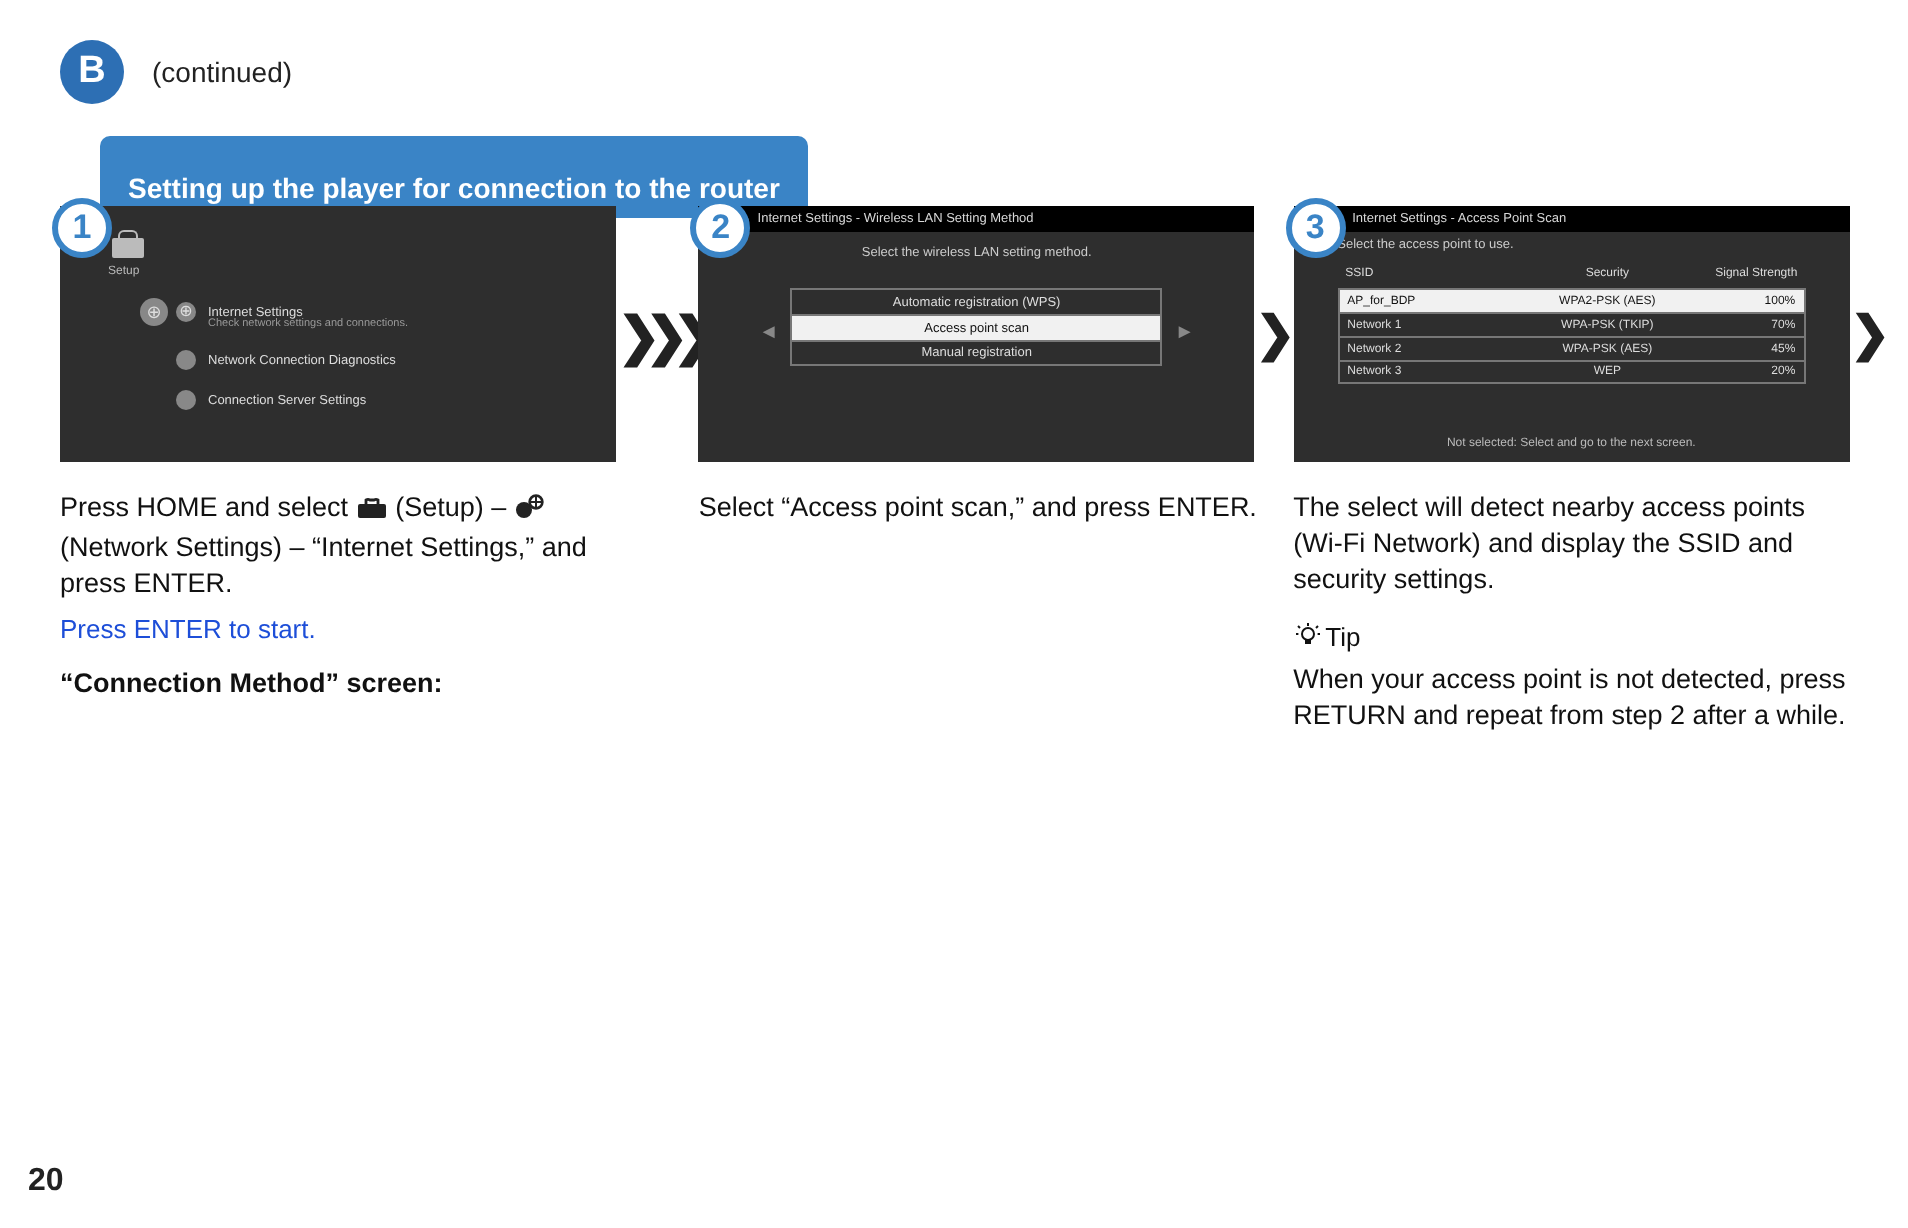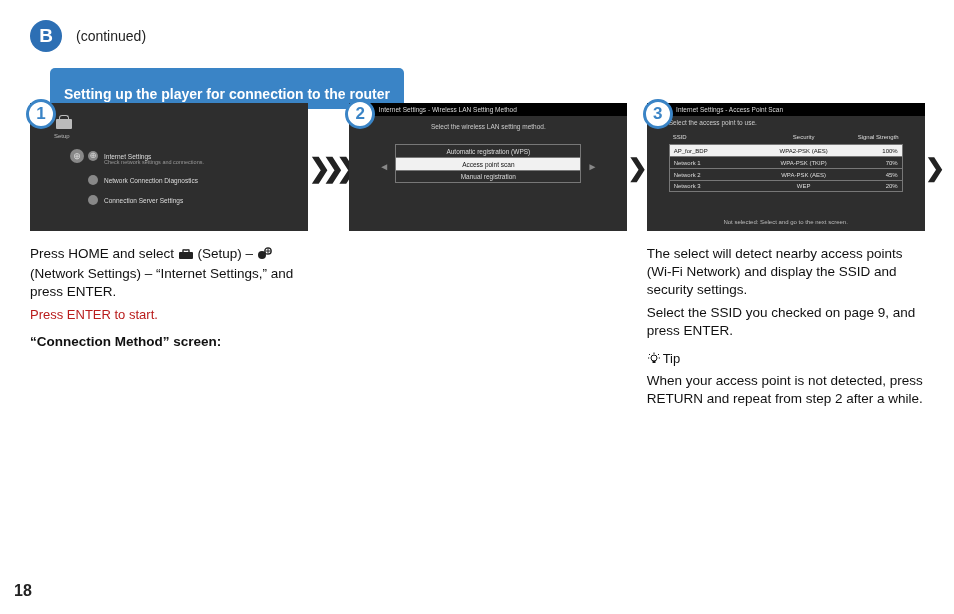--- a/index.html
+++ b/index.html
@@ -97,21 +97,21 @@
   .m3-hdr span:nth-child(3), .m3-tr span:nth-child(3){ flex: 0 0 60px; text-align: right; padding-right: 4px;}
   .m3-tr { border: 0.5px solid #777; border-bottom: none; height: 12px;}
   .m3-tr:last-child { border-bottom: 0.5px solid #777; }
   .m3-tr.sel { background: #f1f1f1; color: #111; }
   .m3-foot { position: absolute; bottom: 6px; width: 100%; text-align: center; font-size: 6px; color: #bbb; }
 
   
   .body { margin-top: 14px; font-size: 13.5px; line-height: 1.35; color: #111; }
   .body p { margin-bottom: 10px; }
   .b { font-weight: 700; }
-  .sub { color: #b91c1c; font-size: 13px; margin-top: -6px; margin-bottom: 12px; }
+  .sub { color: #1d4ed8; font-size: 13px; margin-top: -6px; margin-bottom: 12px; }
   .tip-lbl { font-weight: 400; font-size: 13px; display: inline-flex; align-items: center; }
   .tip-lbl svg { margin-right: 2px; }
 
   .inline-ic { display: inline-block; vertical-align: -2px; }
   .chev  { font-size: 26px; font-weight: 800; letter-spacing: -8px; line-height: 1; }
   .chev.single { letter-spacing: 0; font-size: 24px; }
 
   .page-num { position: absolute; left: 14px; bottom: 14px; font-weight: 700; font-size: 16px; }
 </style>
 </head>
@@ -191,20 +191,23 @@
         <div class="subtitle">Select the wireless LAN setting method.</div>
         <span class="m2-arrow l">◄</span>
         <span class="m2-arrow r">►</span>
         <div class="m2-rows">
           <div class="m2-row">Automatic registration (WPS)</div>
           <div class="m2-row sel">Access point scan</div>
           <div class="m2-row">Manual registration</div>
         </div>
       </div>
     </div>
+    <div class="body">
+      <p>Select “Access point scan,” and press ENTER.</p>
+    </div>
   </div>
 
   <div class="gap gap-b">
     <span class="chev single">❯</span>
   </div>
 
   <div class="col col3">
     <div class="step-top">
       <div class="step-num">3</div>
       <div class="mock">
@@ -238,21 +241,20 @@
             <span>Network 3</span>
             <span>WEP</span>
             <span>20%</span>
           </div>
         </div>
         <div class="m3-foot">Not selected: Select and go to the next screen.</div>
       </div>
     </div>
     <div class="body">
       <p>The select will detect nearby access points (Wi-Fi Network) and display the SSID and security settings.</p>
-      <p style="margin-top:-6px;">Select the SSID you checked on page 9, and press ENTER.</p>
       <p class="tip-lbl">
         <svg width="14" height="14" viewBox="0 0 14 14">
           <circle cx="7" cy="6" r="3" fill="none" stroke="#111" stroke-width="1"></circle>
           <rect x="5.5" y="9" width="3" height="2" fill="#111"></rect>
           <line x1="7" y1="0.5" x2="7" y2="2" stroke="#111"></line>
           <line x1="2" y1="2" x2="3" y2="3" stroke="#111"></line>
           <line x1="12" y1="2" x2="11" y2="3" stroke="#111"></line>
           <line x1="1" y1="6" x2="2.2" y2="6" stroke="#111"></line>
           <line x1="13" y1="6" x2="11.8" y2="6" stroke="#111"></line>
         </svg>
@@ -261,16 +263,16 @@
       <p style="margin-top:-6px;">When your access point is not detected, press RETURN and repeat from step 2 after a while.</p>
     </div>
   </div>
 
   <div class="gap gap-c">
     <span class="chev single">❯</span>
   </div>
 
 </div>
 
-<div class="page-num">18</div>
+<div class="page-num">20</div>
 
 
 
 
 </body></html>

